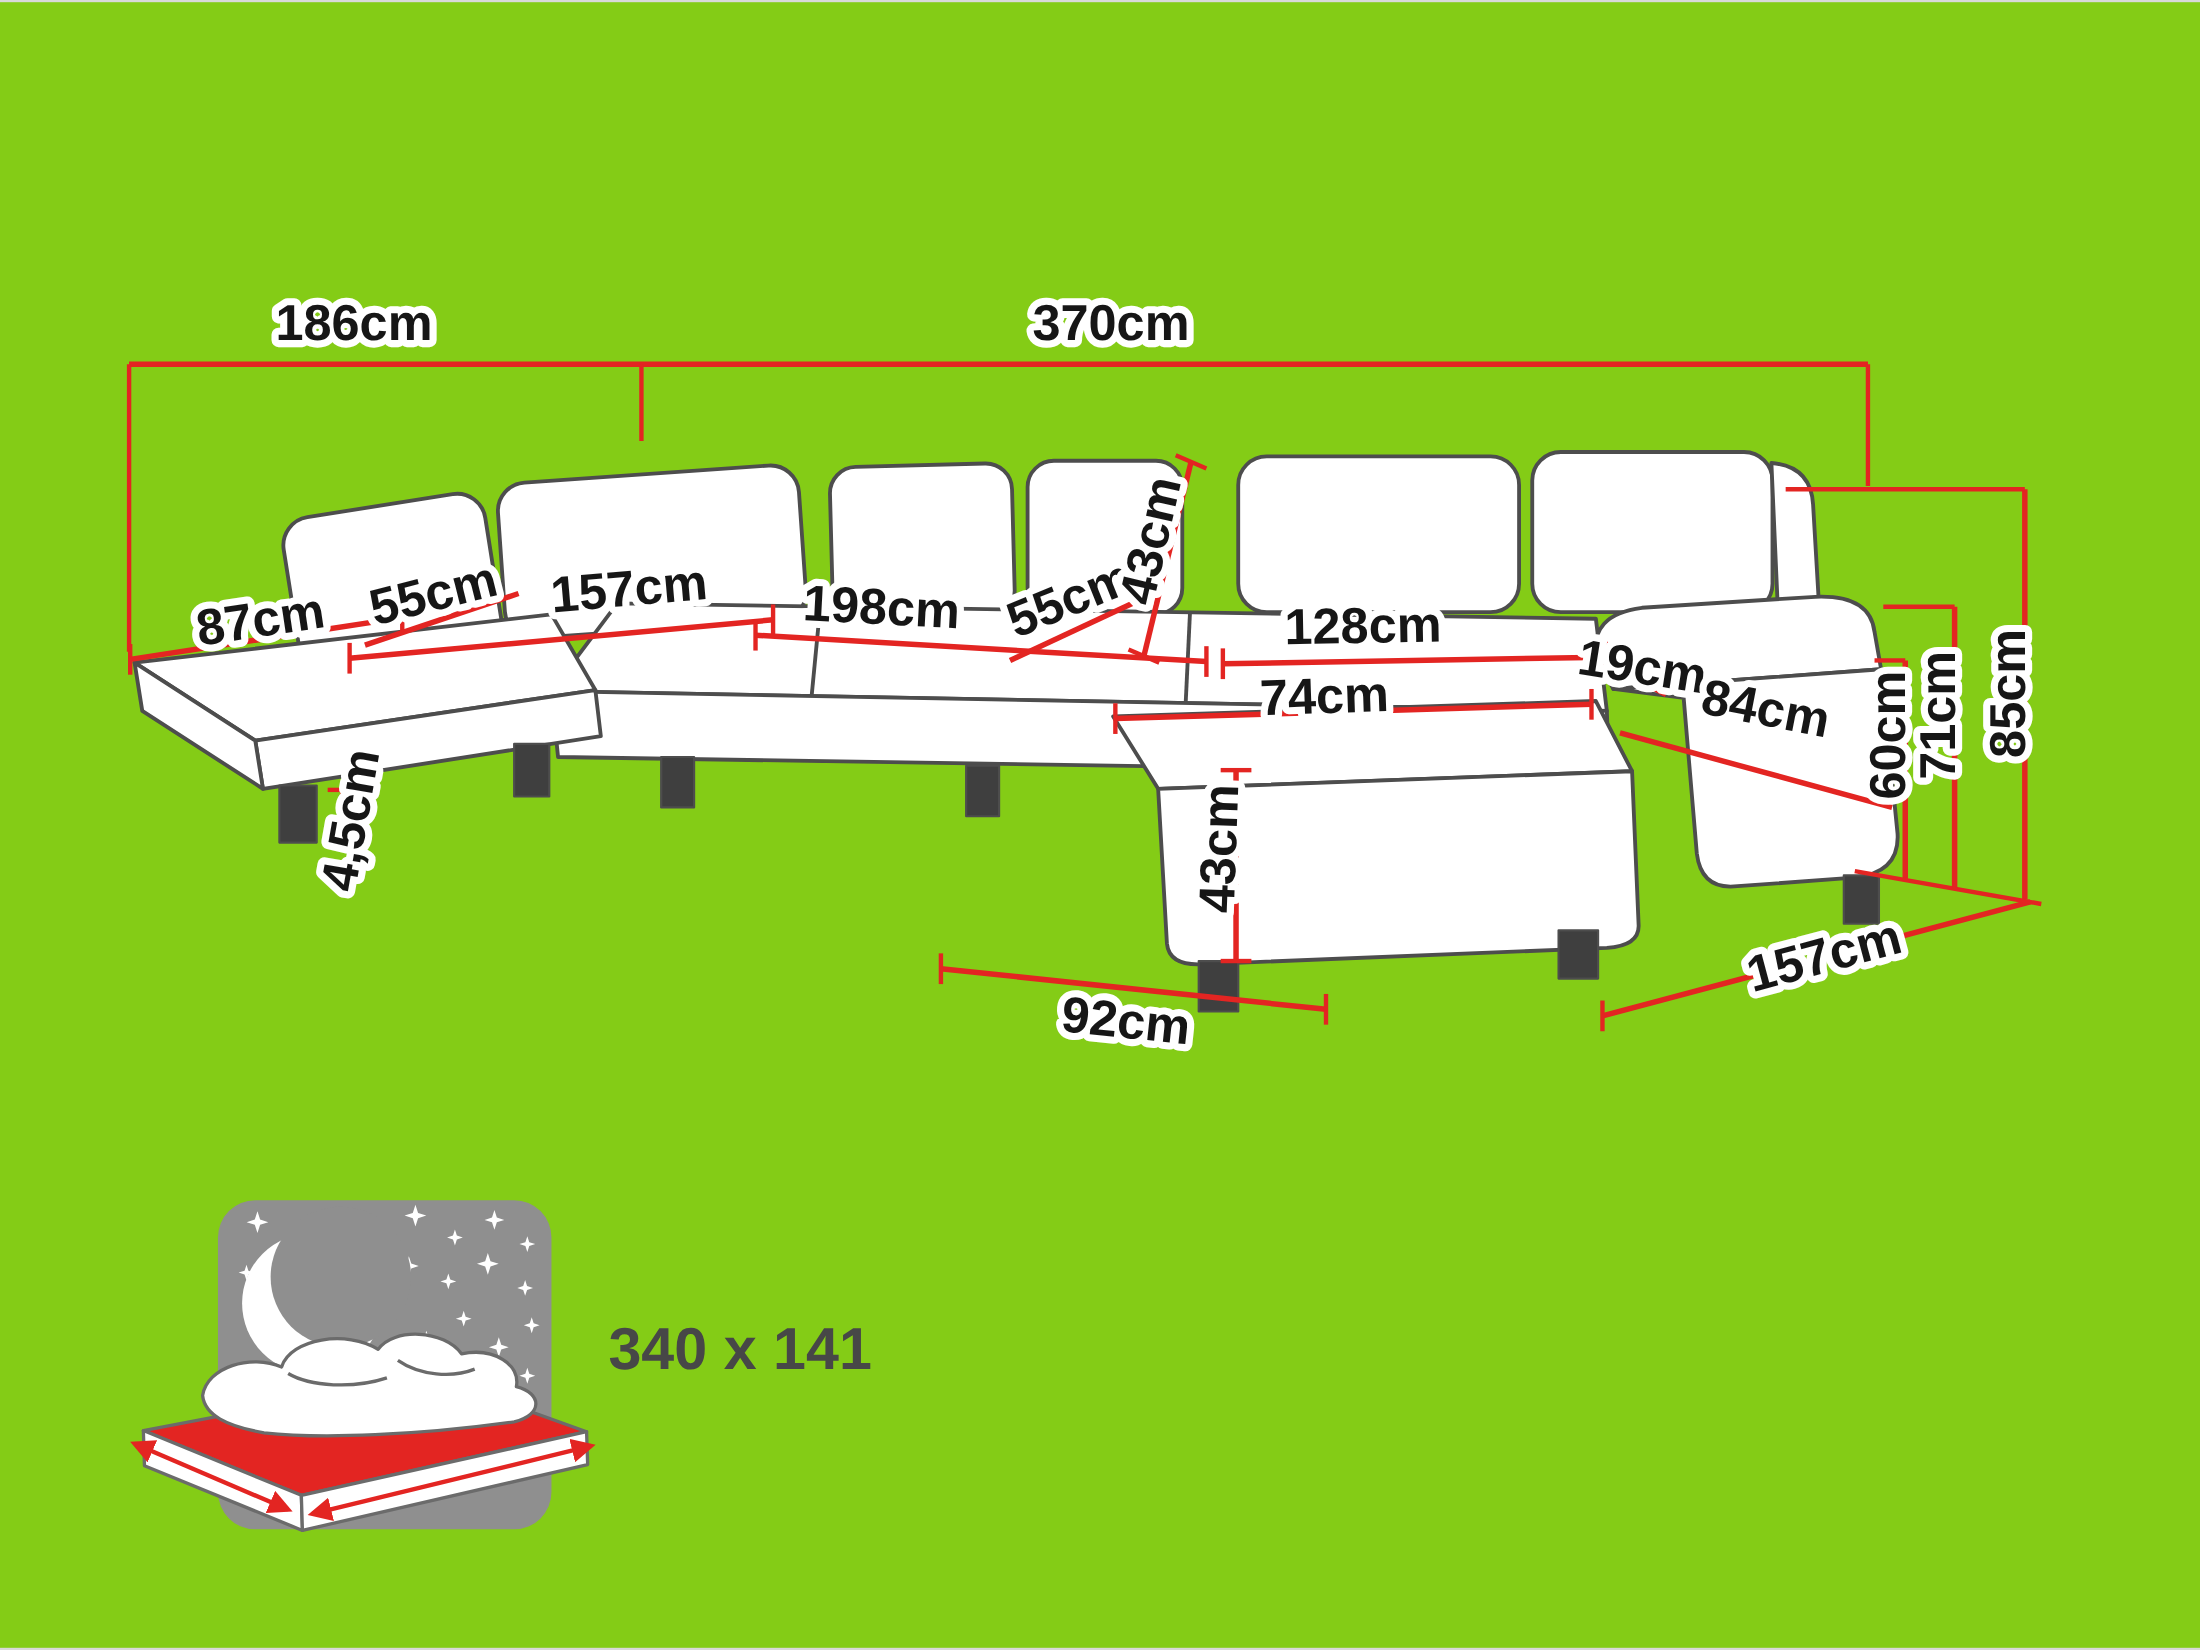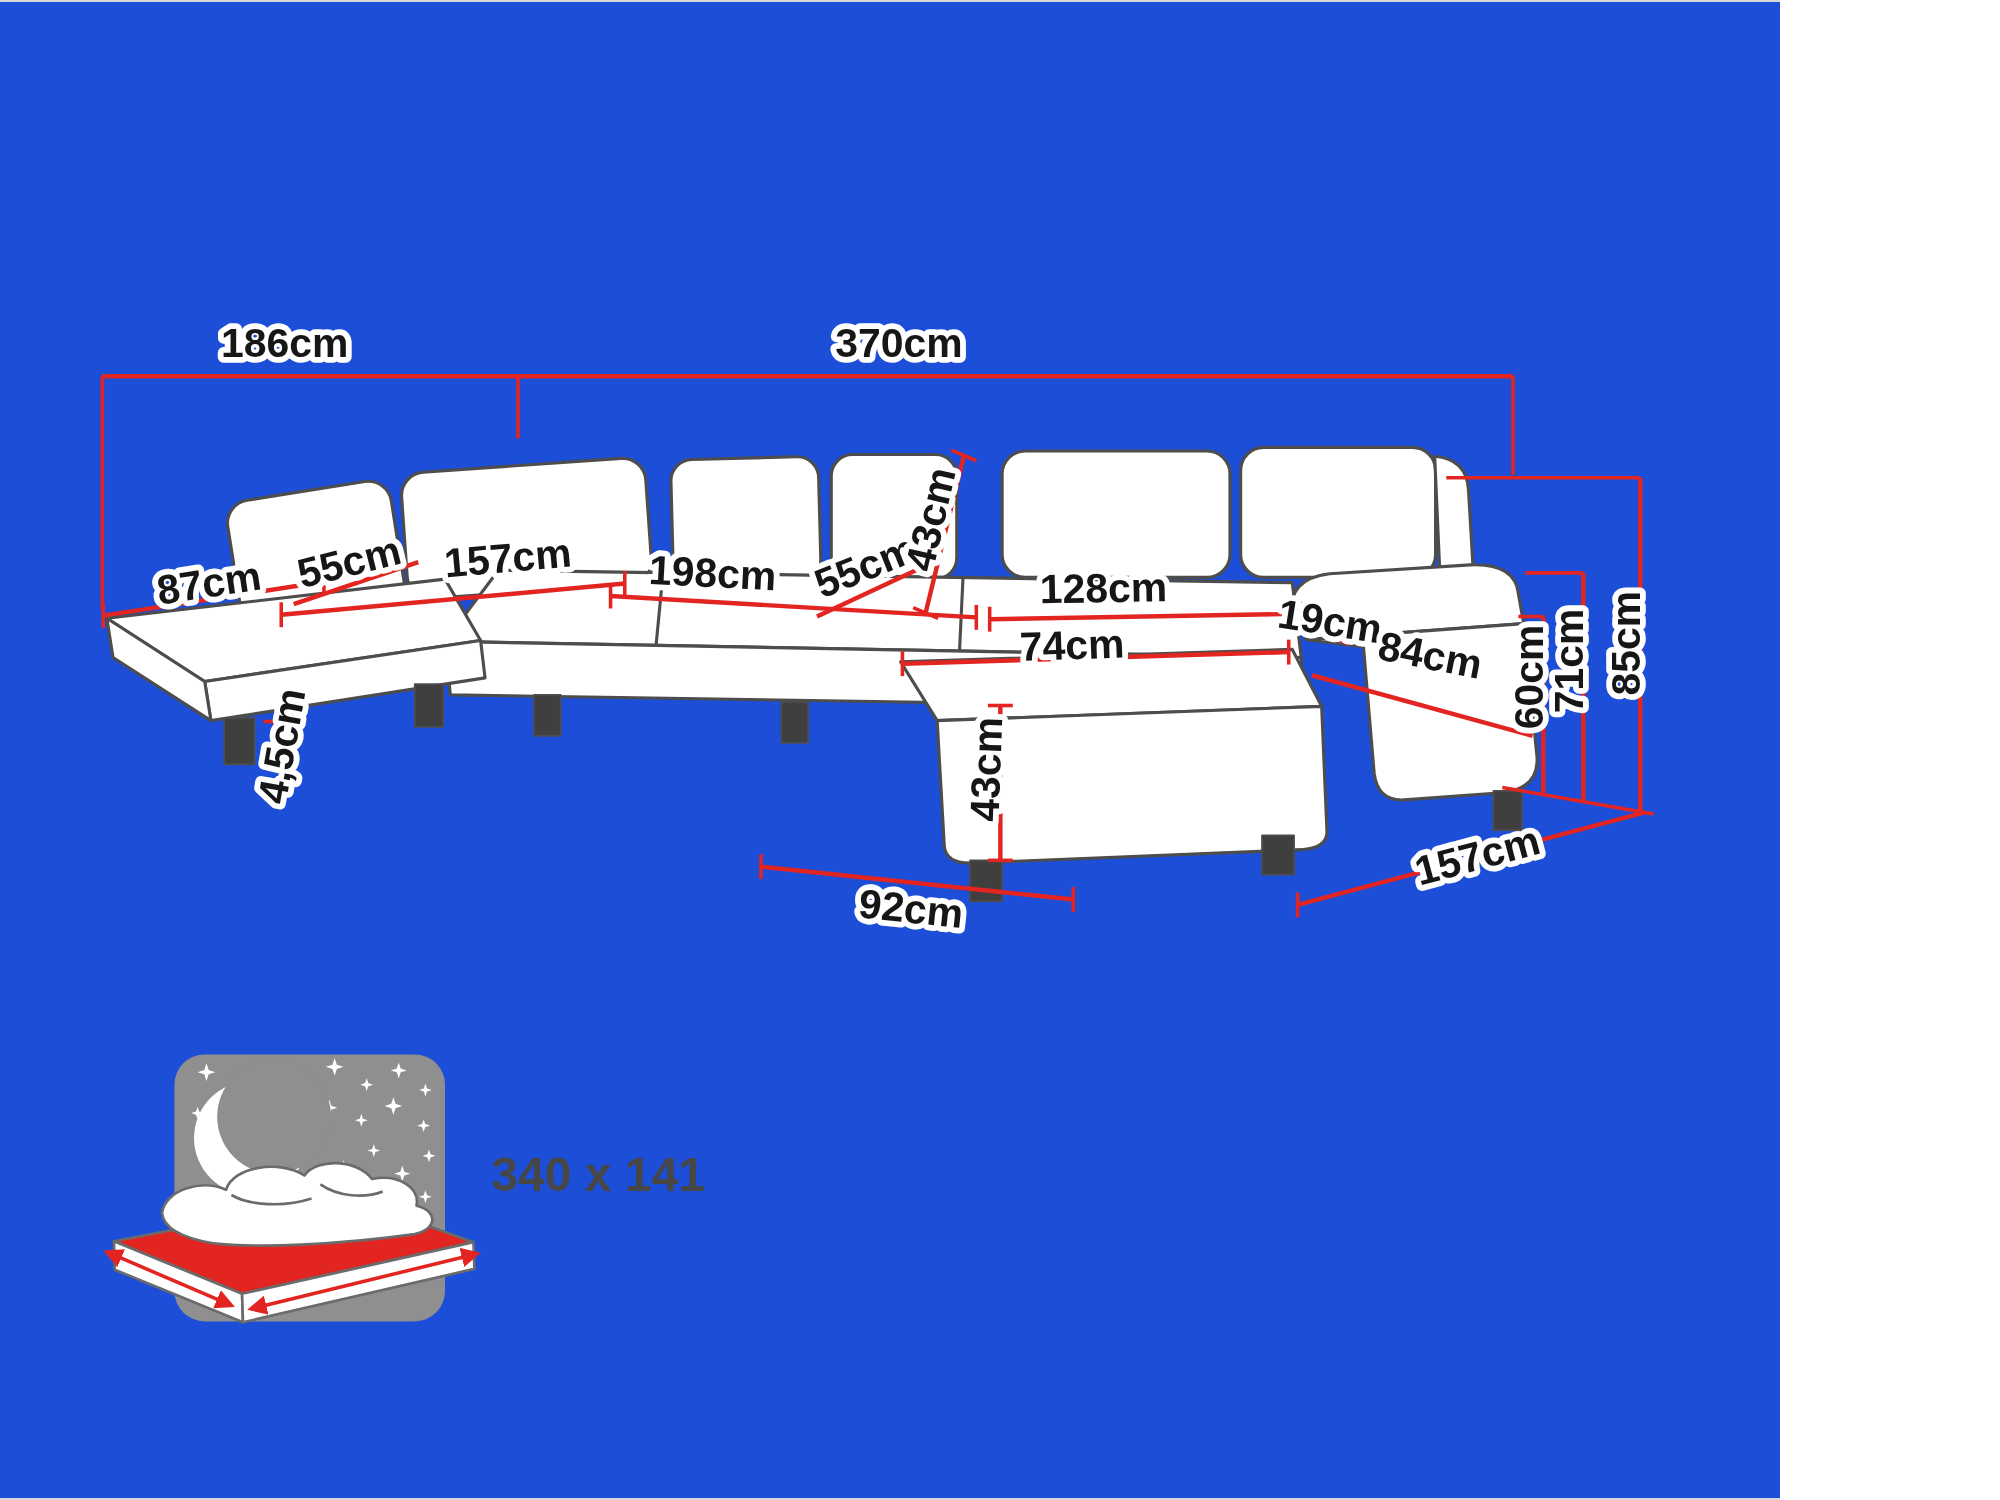--- a/index.html
+++ b/index.html
@@ -1,20 +1,20 @@
 <!DOCTYPE html>
 <html style="--dimension-red: #e32522; --sofa-outline: #4d4d4d; --sofa-leg: #3f3f3f; --label-text: #161616; --icon-panel: #8f8f8f; --icon-text: #474747; --bed-outline: #6b6b6b;"><head>
 <meta charset="utf-8">
 <style>
   html,body{margin:0;padding:0;background:#ffffff;}
   .stage{
     position:relative;
-    width:1780px;height:1500px;
+    width:2000px;height:1500px;
     box-sizing:border-box;
-    background:#1d4ed8;
+    background:#84cc16;
     border-top:2px solid #d9d9d9;
     border-bottom:2px solid #d9d9d9;
     font-family:"Liberation Sans", sans-serif;
   }
   svg{display:block;width:100%;height:100%;}
 
   
   .sofa path,.sofa rect{
     fill:#ffffff;
     stroke:var(--sofa-outline,#4d4d4d);

